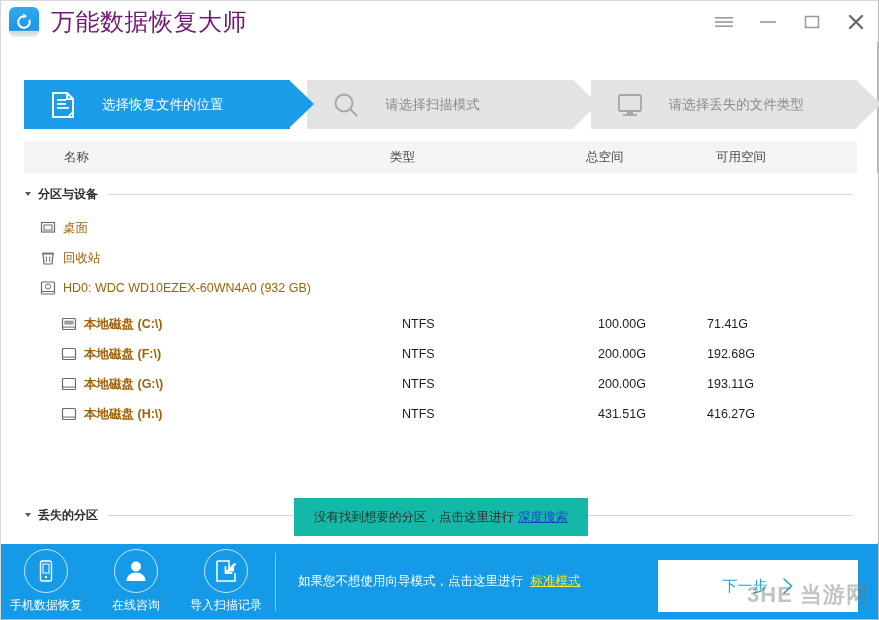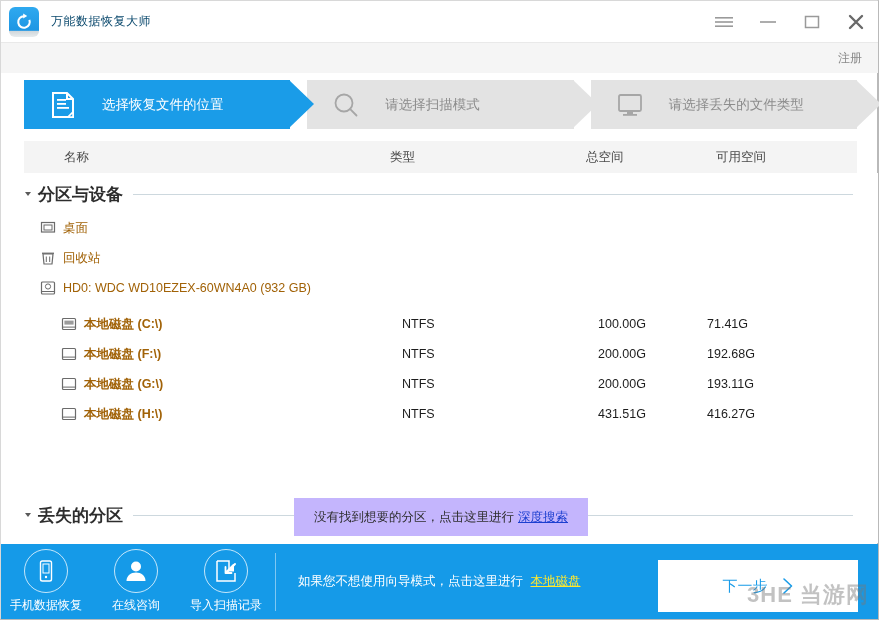--- a/index.html
+++ b/index.html
@@ -29,22 +29,22 @@
     margin-left: 8px;
     width: 30px; height: 30px;
     border-radius: 6px;
     background: linear-gradient(180deg, #2fa9ef 0%, #1d96e4 78%, #cfd6da 80%, #e8ecee 100%);
     position: relative;
     display: flex; align-items: center; justify-content: center;
   }
   .logo svg { display: block; }
   .app-title {
     margin-left: 12px;
-    font-size: 12px;
-    color: #0c4a6e;
+    font-size: 24px;
+    color: #701a75;
     letter-spacing: 0.5px;
   }
   .win-btns {
     margin-left: auto;
     display: flex; align-items: center;
     height: 41px;
   }
   .win-btn {
     width: 44px; height: 41px;
     display: flex; align-items: center; justify-content: center;
@@ -135,21 +135,21 @@
   .tri {
     width: 0; height: 0;
     margin-left: 25px;
     border-left: 4.5px solid #5a5a5a;
     border-top: 3.5px solid transparent;
     border-bottom: 3.5px solid transparent;
     transform: rotate(90deg);
   }
   .section-title {
     margin-left: 8px;
-    font-size: 17px;
+    font-size: 12px;
     color: #2d2d2d;
     font-weight: bold;
   }
   .section-rule {
     flex: 1;
     height: 1px;
     background: #cdd8de;
     margin-left: 10px;
     margin-right: 25px;
   }
@@ -180,21 +180,21 @@
 
   .indent0 .row-icon { left: 38px; }
   .indent0 .row-label { left: 62px; }
   .indent1 .row-icon { left: 59px; }
   .indent1 .row-label { left: 83px; font-weight: bold; }
 
   .notice {
     position: absolute;
     left: 293px; top: 325px;
     width: 294px; height: 38px;
-    background: #c4b5fd;
+    background: #14b8a6;
     display: flex; align-items: center; justify-content: center;
     font-size: 12.5px;
     color: #2d2d2d;
   }
   .notice a {
     color: #1c3fd0;
     text-decoration: underline;
     margin-left: 4px;
     cursor: default;
   }
@@ -294,23 +294,20 @@
         </svg>
       </div>
       <div class="win-btn">
         <svg width="18" height="18" viewBox="0 0 18 18">
           <path d="M3 3 L15 15 M15 3 L3 15" stroke="#6a6a6a" stroke-width="2.4" stroke-linecap="round"></path>
         </svg>
       </div>
     </div>
   </div>
 
-  <div class="reg-strip">
-    <span class="reg-link">注册</span>
-  </div>
 
   <div class="steps">
     <div class="step step-1 active">
       <span class="step-icon">
         <svg width="26" height="28" viewBox="0 0 26 28">
           <path d="M3 2 h14 l6 6 v18 H3z" fill="none" stroke="#ffffff" stroke-width="2"></path>
           <path d="M17 2 v6 h6" fill="none" stroke="#ffffff" stroke-width="2"></path>
           <rect x="7" y="8" width="9" height="1.8" fill="#ffffff"></rect>
           <rect x="7" y="12" width="9" height="1.8" fill="#ffffff"></rect>
           <rect x="7" y="16" width="12" height="1.8" fill="#ffffff"></rect>
@@ -486,21 +483,21 @@
           <path d="M13.5 12.5 h6.5 v-6.5 z" fill="#ffffff"></path>
         </svg>
       </span>
       <span class="quick-label">导入扫描记录</span>
     </div>
 
     <span class="divider"></span>
 
     <span class="hint">
       <span>如果您不想使用向导模式，点击这里进行</span>
-      <a>本地磁盘</a>
+      <a>标准模式</a>
     </span>
 
     <div class="next-btn">
       <span>下一步</span>
       <span class="chev">
         <svg width="12" height="18" viewBox="0 0 12 18">
           <path d="M2 2 L9.5 9 L2 16" fill="none" stroke="#1a9ce8" stroke-width="1.6" stroke-linecap="round" stroke-linejoin="round"></path>
         </svg>
       </span>
     </div>

